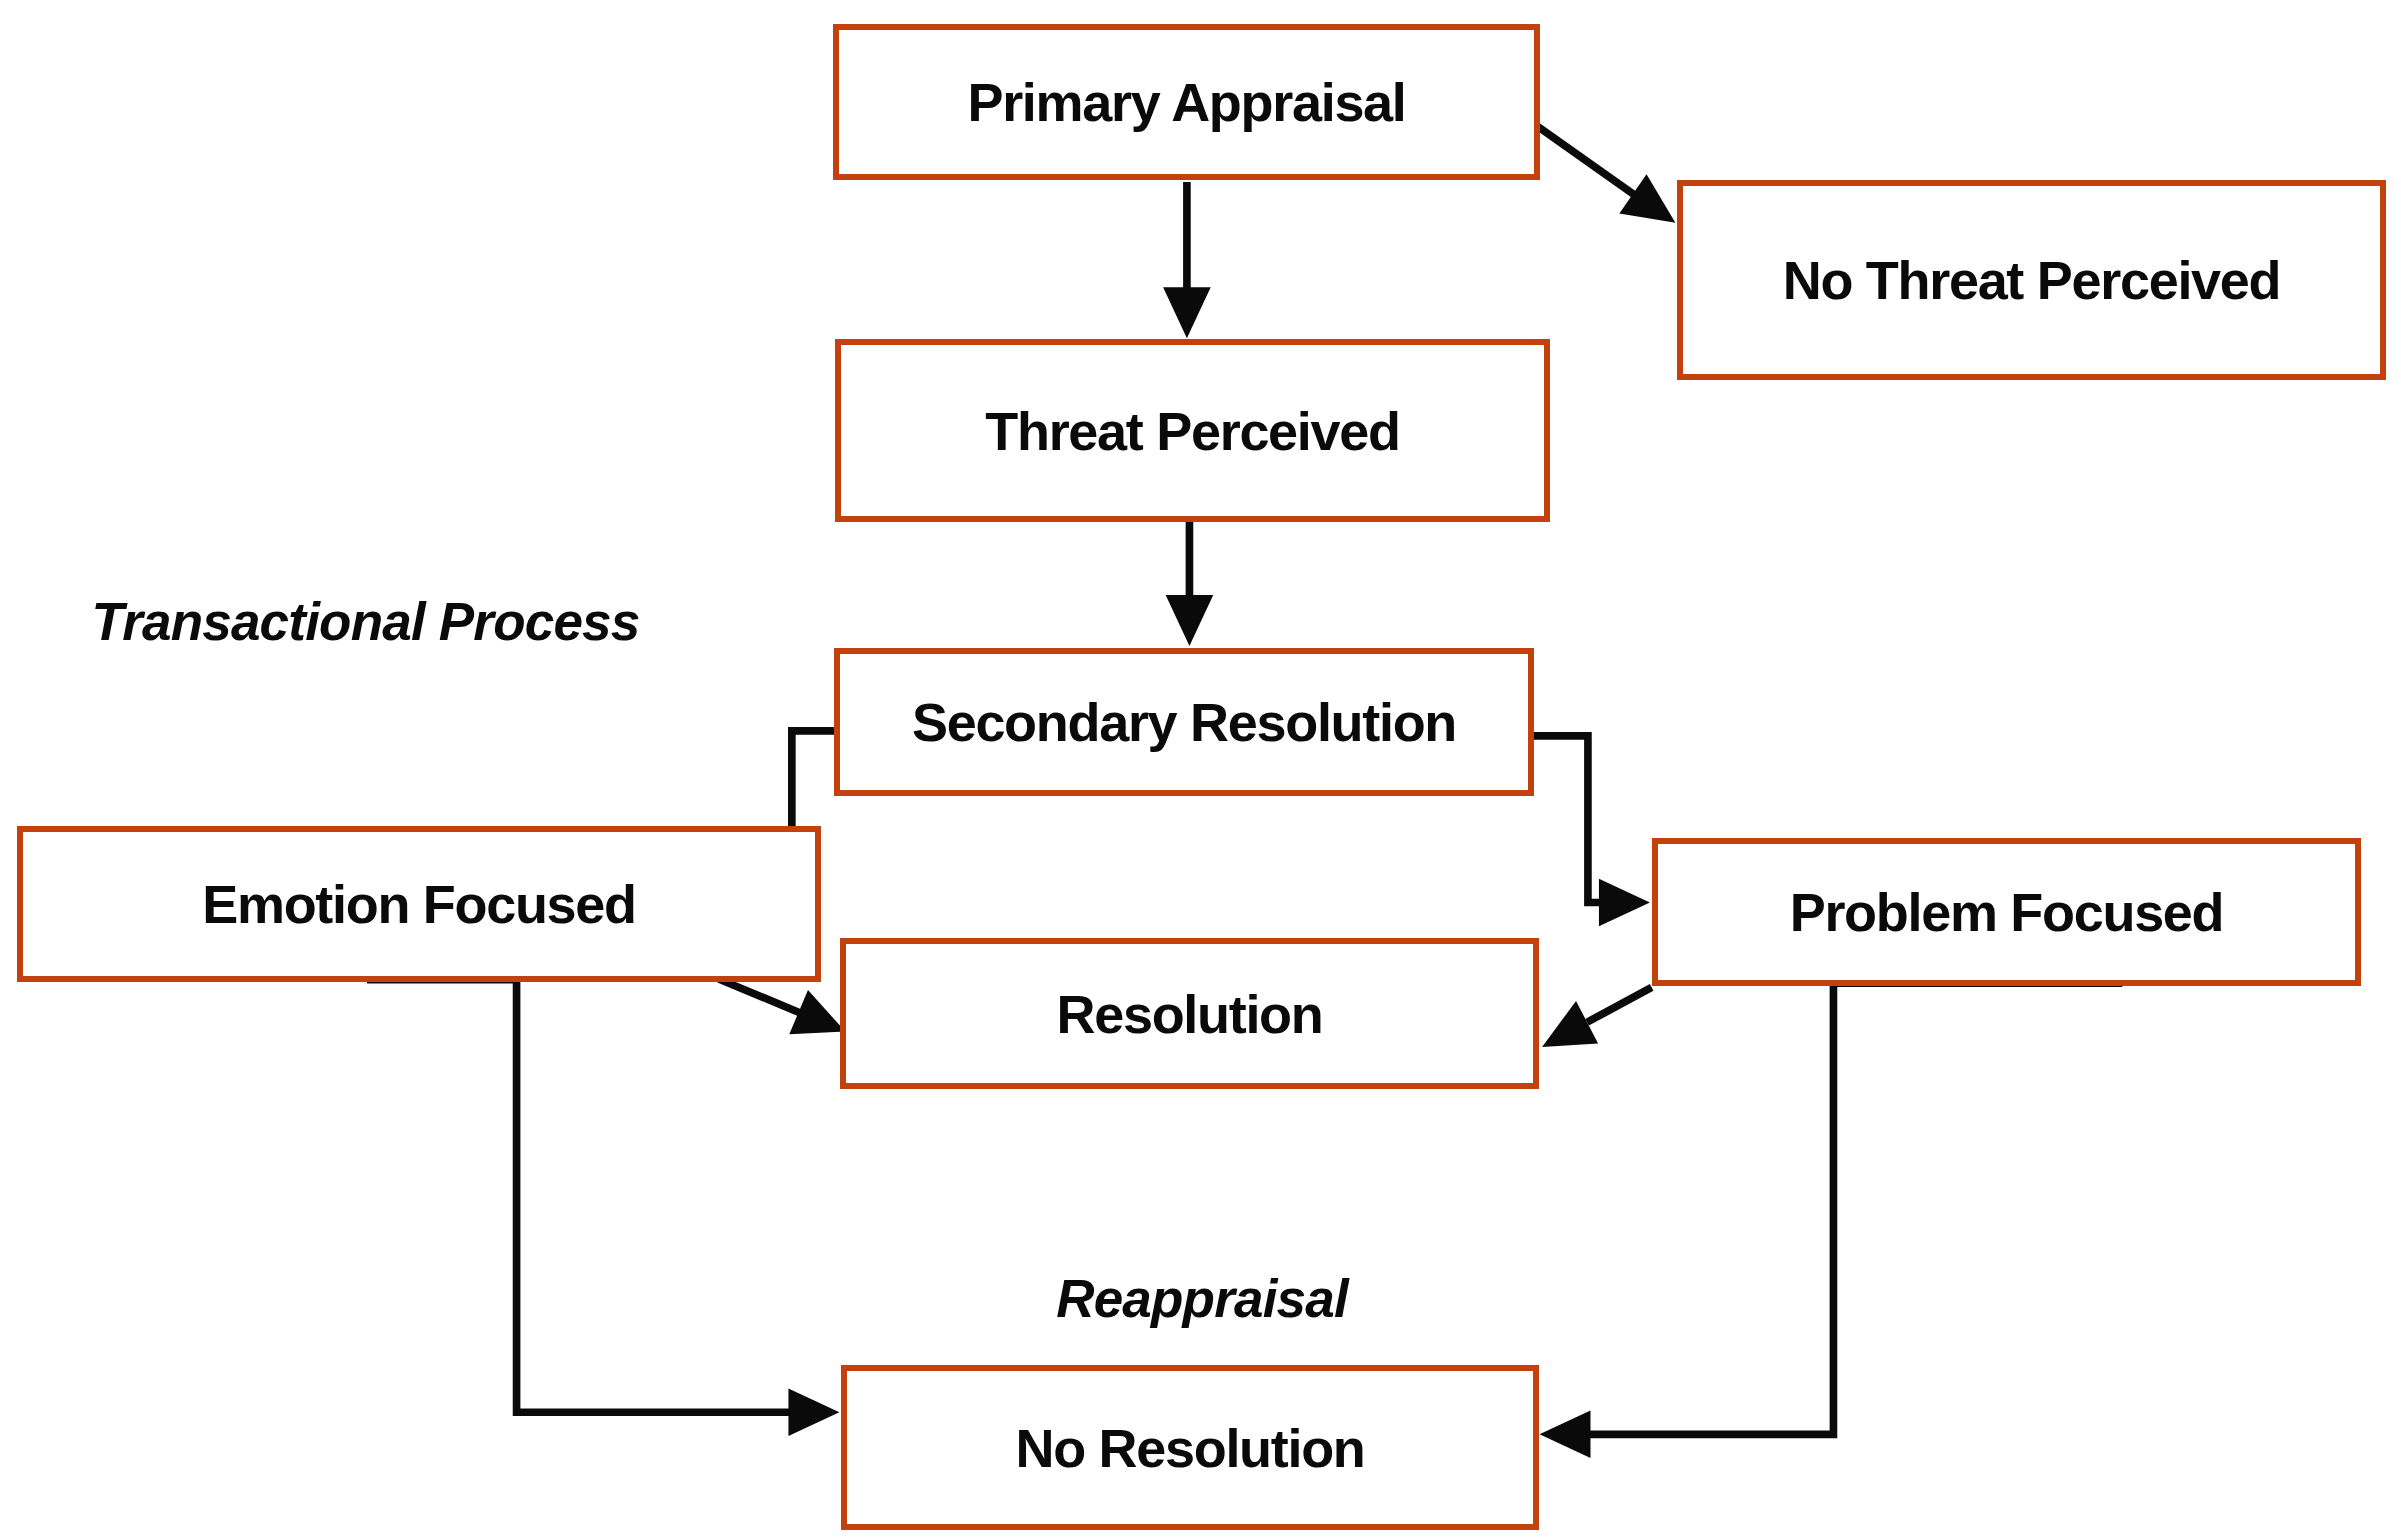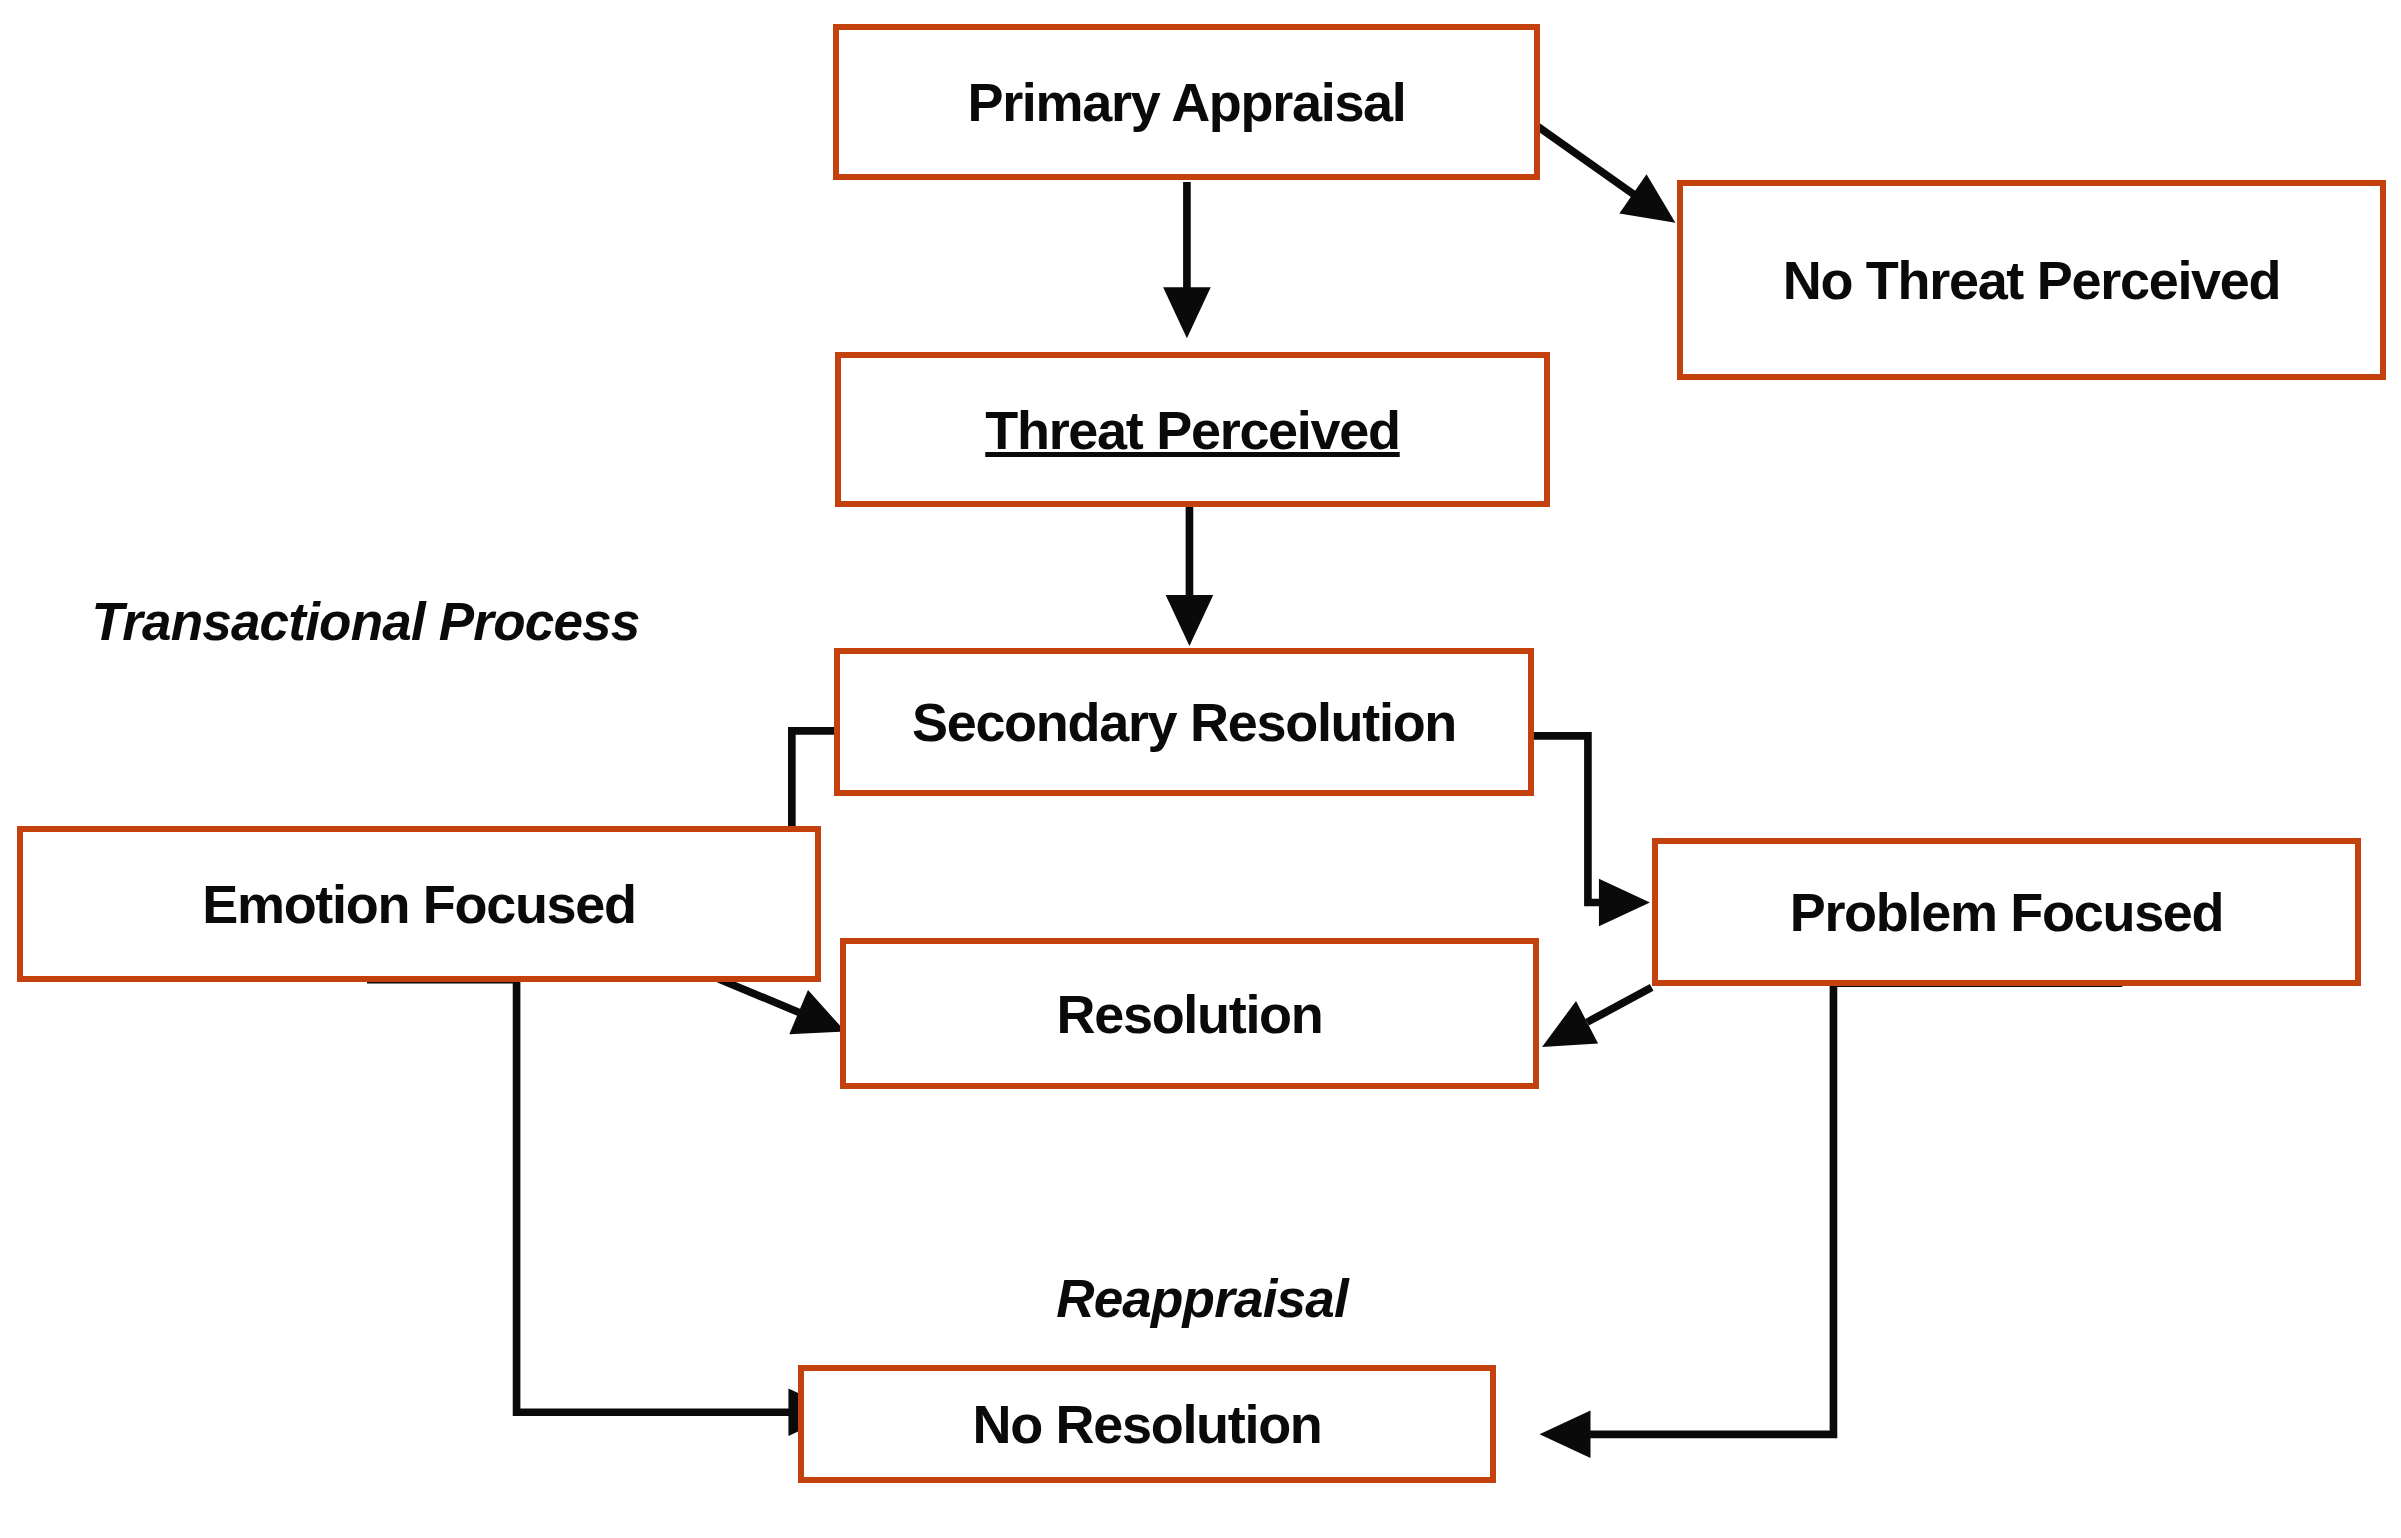--- a/index.html
+++ b/index.html
@@ -41,26 +41,26 @@
     color: #0a0a0a;
     font-weight: bold;
     font-style: italic;
     font-size: 53px;
     letter-spacing: -0.8px;
     text-align: center;
   }
   
   #node-primary      { left: 833px;  top: 24px;   width: 707px; height: 156px; }
   #node-nothreat     { left: 1677px; top: 180px;  width: 709px; height: 200px; }
-  #node-threat       { left: 835px;  top: 352px;  width: 715px; height: 155px; text-decoration: underline; }
+  #node-threat       { left: 835px;  top: 339px;  width: 715px; height: 183px; }
   #node-secondary    { left: 834px;  top: 648px;  width: 700px; height: 148px; }
   #node-emotion      { left: 17px;   top: 826px;  width: 804px; height: 156px; }
   #node-problem      { left: 1652px; top: 838px;  width: 709px; height: 148px; }
   #node-resolution   { left: 840px;  top: 938px; width: 699px; height: 151px; }
-  #node-noresolution { left: 798px;  top: 1365px; width: 698px; height: 118px; }
+  #node-noresolution { left: 841px;  top: 1365px; width: 698px; height: 165px; }
   #label-transactional { left: 51px;   top: 591px;  width: 629px; }
   #label-reappraisal   { left: 947px; top: 1268px; width: 510px; font-style: italic; }
   .stroke {
     fill: none;
     stroke: #0a0a0a;
     stroke-width: 9;
   }
   .head {
     fill: #0a0a0a;
     stroke: none;

